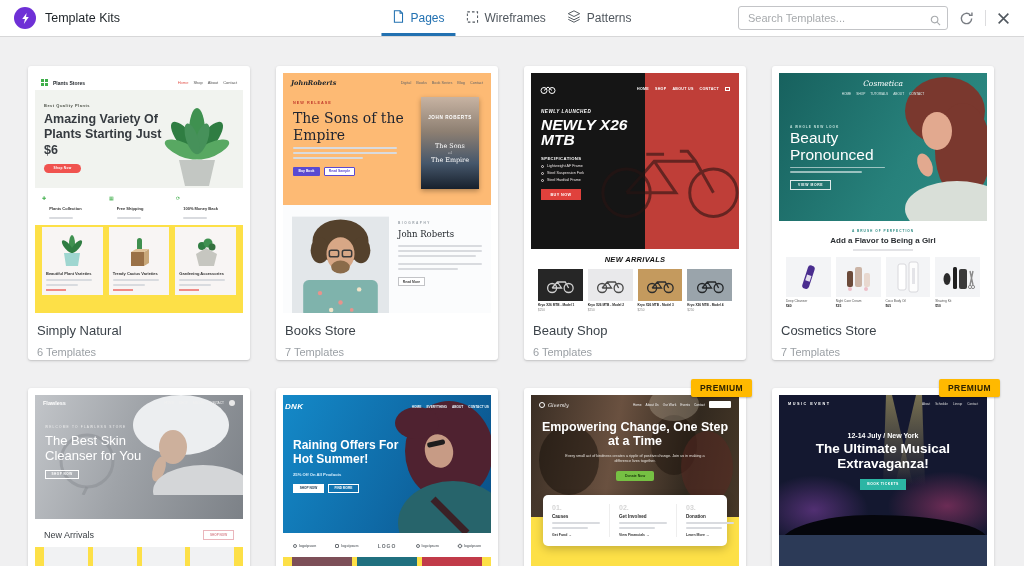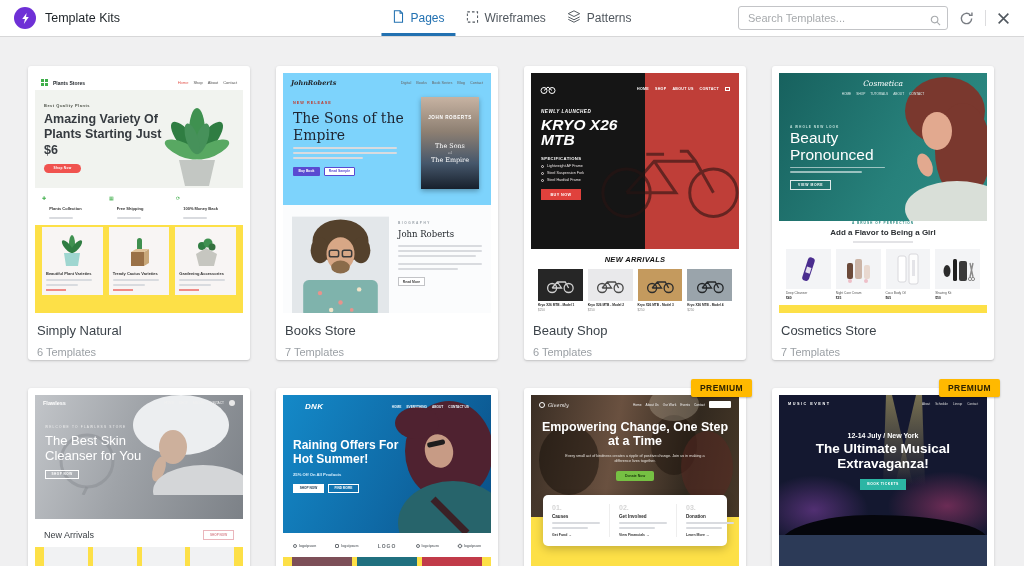--- a/index.html
+++ b/index.html
@@ -47,21 +47,21 @@
 .k1 .feat{display:flex;gap:7px;padding:8px 7px 6px;background:#fff}
 .k1 .feat .f{display:flex;gap:3px;flex:1}
 .k1 .feat .ic{color:#3fae4a;font-size:5px;line-height:5px}
 .k1 .feat .ft{font-size:4px;font-weight:700;color:#333}
 .k1 .prods{display:flex;gap:6px;padding:2px 7px}
 .k1 .pt{width:62px;background:#f8f5f4;padding:5px 4px 4px;text-align:left}
 .k1 .pt svg{display:block;margin:0 auto}
 .k1 .pn{font-size:4px;font-weight:700;color:#333;margin-top:3px}
 .k1 .rl{width:20px;height:2px;background:#ef8b87;margin-top:3px}
 
-.k2{background:#7dd3fc}
+.k2{background:#fdba74}
 .k2 .hd{display:flex;align-items:center;padding:6px 8px 2px}
 .k2 .bn{font-family:"DejaVu Serif",serif;font-style:italic;font-weight:700;font-size:6.5px;color:#23282d}
 .k2 .nv{margin-left:auto;display:flex;gap:5px;font-size:3.8px;color:#666}
 .k2 .hero{position:relative;height:116px;padding:12px 10px 0}
 .k2 .lb{font-size:3.8px;letter-spacing:1px;color:#c0392b;font-weight:700}
 .k2 .h1{font-family:"DejaVu Serif",serif;font-size:14px;line-height:1.2;color:#1f2430;width:122px;margin-top:5px}
 .k2 .btns{display:flex;gap:4px;margin-top:8px}
 .k2 .b1{width:27px;height:9px;background:#5a4ad1;border-radius:1px;color:#fff;font-size:3.4px;font-weight:700;display:flex;align-items:center;justify-content:center}
 .k2 .b2{width:31px;height:9px;border:1px solid #5a4ad1;border-radius:1px;color:#5a4ad1;font-size:3.4px;font-weight:700;display:flex;align-items:center;justify-content:center;background:#fff}
 .k2 .cover{position:absolute;right:12px;top:8px;width:58px;height:92px;background:linear-gradient(180deg,#c7b3a2 0%,#8d7f72 38%,#46576b 72%,#17202c 100%);box-shadow:0 2px 5px rgba(0,0,0,.3);padding:18px 3px;text-align:center}
@@ -95,21 +95,21 @@
 .k3 .tp{font-size:3.1px;color:#888;margin-top:1px}
 
 .k4 .hero{position:relative;height:148px;background:linear-gradient(120deg,#17615e,#27817b 60%,#2f8d85);overflow:hidden}
 .k4 .wm{position:absolute;right:0;top:0}
 .k4 .bn{position:relative;text-align:center;font-family:"DejaVu Serif",serif;font-style:italic;font-size:7.5px;color:#fff;padding-top:6px;z-index:2}
 .k4 .nv{position:relative;display:flex;justify-content:center;gap:5px;font-size:3.2px;color:#dcecea;margin-top:4px;z-index:2}
 .k4 .txt{position:absolute;left:11px;top:52px;z-index:2}
 .k4 .tg{font-size:3.2px;letter-spacing:1px;color:#bfe0da;font-weight:700}
 .k4 .h1{font-size:15.5px;font-weight:300;color:#fff;line-height:1.12;width:118px;}
 .k4 .btn{margin-top:7px;width:41px;height:10px;border:1px solid rgba(255,255,255,.85);color:#fff;font-size:3.4px;font-weight:700;letter-spacing:.6px;display:flex;align-items:center;justify-content:center}
-.k4 .sec{text-align:center;background:#fff}
+.k4 .sec{text-align:center;padding-top:8px;background:#fff}
 .k4 .sl{font-size:3.2px;letter-spacing:1px;color:#2a8a82;font-weight:700}
 .k4 .sh{font-size:8px;font-weight:700;color:#2b2f33;margin-top:3px}
 .k4 .sb{width:60px;height:2px;background:#e3e3e6;margin:4px auto 0}
 .k4 .tiles{display:flex;gap:5px;padding:6px 7px 0}
 .k4 .tl{width:47px;text-align:left}
 .k4 .th{height:40px;background:#f3f4f6;display:flex;align-items:center;justify-content:center}
 .k4 .tn{font-size:3.2px;color:#555;margin-top:2px}
 .k4 .tp{font-size:3.3px;font-weight:700;color:#222;margin-top:1px}
 .k4 .row2{display:flex;gap:5px;padding:5px 7px 0}
 
@@ -124,21 +124,21 @@
 .k5 .h1{font-size:13px;font-weight:300;color:#fff;width:125px;line-height:1.18;margin-top:4px}
 .k5 .btn{margin-top:6px;width:34px;height:9px;border:1px solid #fff;color:#fff;font-size:3.1px;font-weight:700;letter-spacing:.5px;display:flex;align-items:center;justify-content:center}
 .k5 .secrow{display:flex;align-items:center;padding:11px 9px 7px;background:#fff}
 .k5 .sh{font-size:9px;color:#3a3f44}
 .k5 .sbtn{margin-left:auto;width:31px;height:10px;border:1px solid #eab6bc;color:#d98790;font-size:3.1px;font-weight:700;display:flex;align-items:center;justify-content:center}
 .k5 .tiles{display:flex;gap:5px;padding:0 9px}
 .k5 .tl{width:46px;height:64px;background:#f1f2f3;display:flex;align-items:flex-end;justify-content:center;padding-bottom:6px}
 
 .k6 .hero{position:relative;height:138px;background:linear-gradient(115deg,#1489c8,#0f6aa6 55%,#0a4f86);overflow:hidden}
 .k6 .fg{position:absolute;right:0;top:0}
-.k6 .hd{position:relative;display:flex;align-items:center;padding:7px 22px 0;z-index:2}
+.k6 .hd{position:relative;display:flex;align-items:center;padding:7px 2px 0;z-index:2}
 .k6 .bn{font-size:8px;font-weight:900;font-style:italic;color:#fff;letter-spacing:.3px}
 .k6 .nv{margin-left:auto;display:flex;gap:5px;font-size:3.2px;font-weight:700;color:#e8f4fb;align-items:center}
 .k6 .txt{position:absolute;left:10px;top:44px;z-index:2}
 .k6 .h1{font-size:12px;font-weight:800;color:#fff;width:112px;line-height:1.15}
 .k6 .sb{font-size:4.2px;color:#d9f0ff;font-weight:600;margin-top:5px}
 .k6 .btns{display:flex;gap:4px;margin-top:7px}
 .k6 .b1{width:31px;height:9px;background:#fff;color:#16324a;font-size:3.2px;font-weight:800;display:flex;align-items:center;justify-content:center}
 .k6 .b2{width:31px;height:9px;border:1px solid #fff;color:#fff;font-size:3.2px;font-weight:800;display:flex;align-items:center;justify-content:center}
 .k6 .logos{display:flex;justify-content:space-between;align-items:center;padding:10px 10px 8px;background:#fff}
 .k6 .lg{display:flex;align-items:center;gap:2px;font-size:3.4px;font-weight:700;color:#6b7075}
@@ -417,21 +417,21 @@
         <svg width="158" height="92" viewBox="0 0 160 92">
             <g fill="none" stroke="#2a1413" stroke-width="3" opacity=".75">
               <circle cx="38" cy="62" r="24"></circle>
               <circle cx="126" cy="62" r="24"></circle>
               <path d="M38 62 L66 30 L108 30 L126 62 M66 30 L88 62 L38 62 M108 30 L100 20 L92 20 M58 23 L76 23"></path>
             </g>
           </svg>
       </span>
       <div class="txt">
         <div class="lb">NEWLY LAUNCHED</div>
-        <div class="h1">KRYO X26 MTB</div>
+        <div class="h1">NEWLY X26 MTB</div>
         <div class="sp">SPECIFICATIONS</div>
         <div class="li">
             <b></b>
             <span>Lightweight AF Frame</span>
           </div>
         <div class="li">
             <b></b>
             <span>Steel Suspension Fork</span>
           </div>
         <div class="li">

